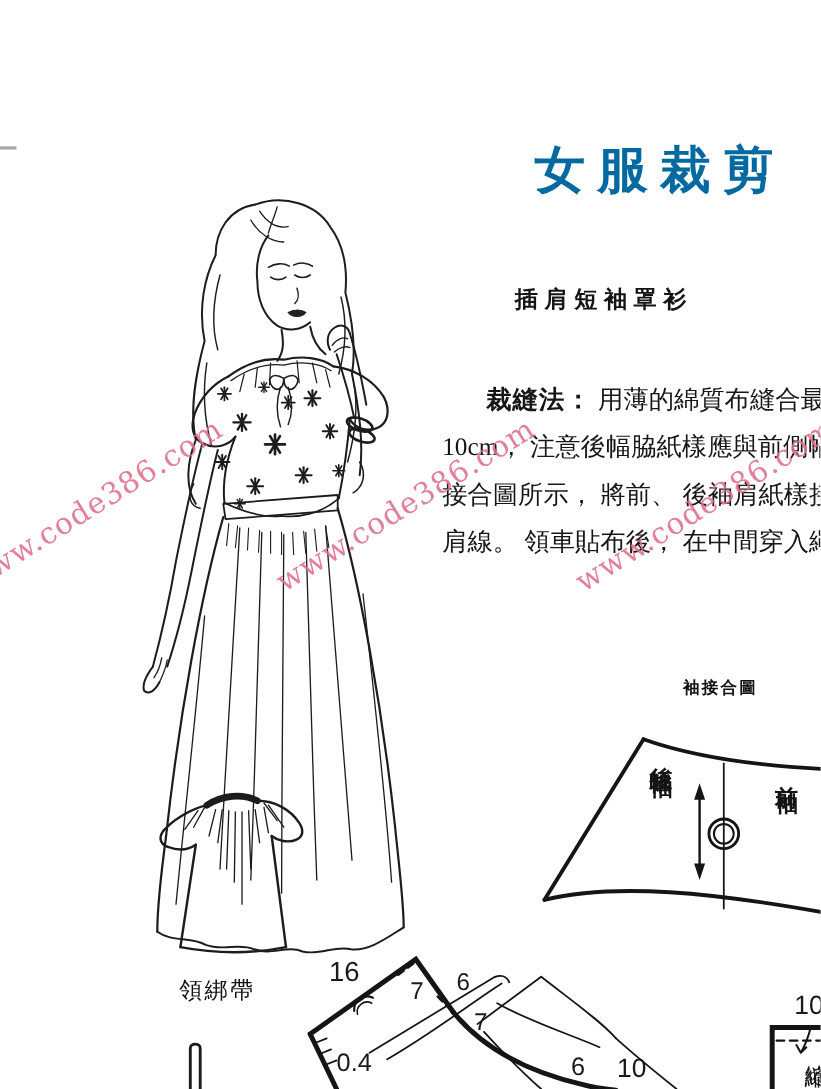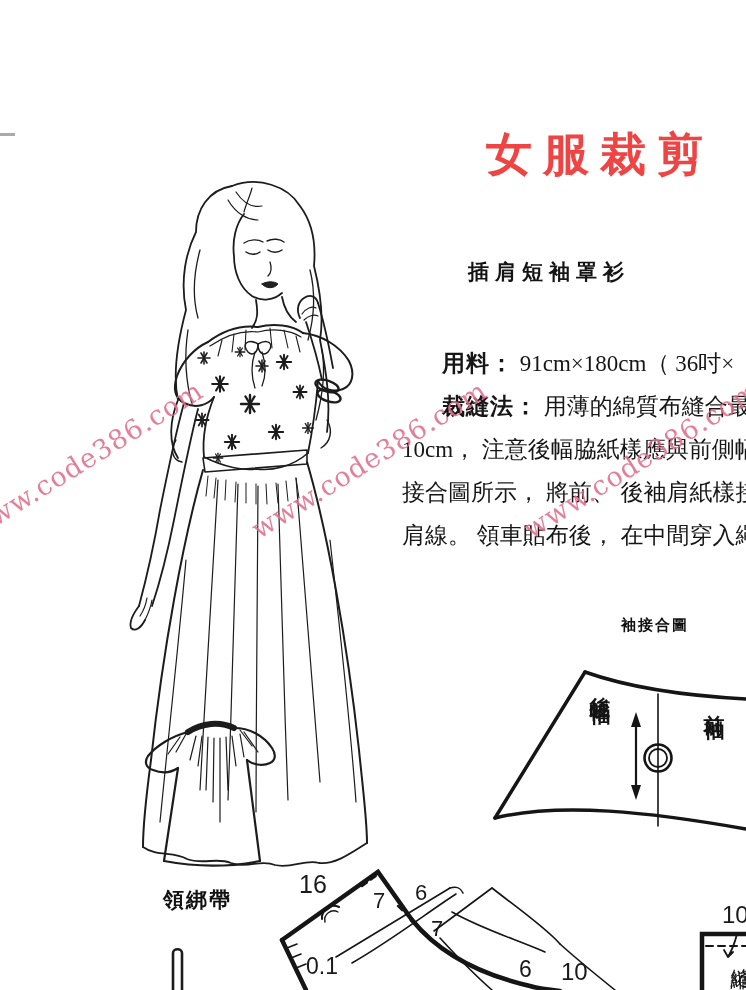--- a/index.html
+++ b/index.html
@@ -4,37 +4,37 @@
 <style>
   html,body{margin:0;padding:0;}
   body{
     width:746px;height:990px;position:relative;overflow:hidden;
     background:#ffffff;font-family:"Liberation Serif", serif;color:#1b1b1b;
   }
   .abs{position:absolute;}
   
   .main-title{
     left:486px;top:124px;font-family:"Liberation Sans",sans-serif;
-    font-weight:900;font-size:46px;letter-spacing:11px;color:#ef4444;white-space:nowrap;
+    font-weight:900;font-size:46px;letter-spacing:11px;color:#0369a1;white-space:nowrap;
   }
   .sub-title{
     left:468px;top:258px;font-family:"Liberation Sans",sans-serif;
     font-weight:800;font-size:21px;letter-spacing:6px;color:#141414;white-space:nowrap;
   }
   
   .para{left:402px;top:342px;width:344px;overflow:hidden;}
   .para .line{height:43px;line-height:43px;font-size:23px;white-space:nowrap;color:#161616;}
   .para .line.indent{padding-left:40px;}
   .para .lead{font-family:"Liberation Sans",sans-serif;font-weight:900;letter-spacing:1px;}
   
   .cap-sleeve{left:621px;top:616px;font-family:"Liberation Sans",sans-serif;font-weight:800;font-size:15px;letter-spacing:2px;color:#111;}
   .v-label{writing-mode:vertical-rl;text-orientation:upright;font-size:21px;letter-spacing:3px;color:#141414;font-family:"Liberation Sans",sans-serif;font-weight:600;}
   .lbl-back{left:586px;top:680px;}
   .lbl-front{left:700px;top:698px;}
-  .cap-collar{left:163px;top:886px;font-family:"Liberation Sans",sans-serif;font-weight:700;font-size:21px;letter-spacing:2px;color:#111;}
+  .cap-collar{left:163px;top:886px;font-family:"Liberation Sans",sans-serif;font-weight:400;font-size:21px;letter-spacing:2px;color:#111;}
   
   .num{font-family:"Liberation Sans",sans-serif;color:#1a1a1a;white-space:nowrap;}
   .n16{left:299px;top:870px;font-size:25px;}
   .n7a{left:373px;top:888px;font-size:22px;}
   .n6a{left:415px;top:880px;font-size:22px;}
   .n7b{left:431px;top:916px;font-size:22px;}
   .n03{left:306px;top:953px;font-size:23px;}
   .n6b{left:519px;top:956px;font-size:23px;}
   .n10a{left:561px;top:958px;font-size:24px;}
   .n10b{left:722px;top:901px;font-size:24px;}
@@ -196,38 +196,37 @@
     <path d="M737,934 C735,942 732,950 728,957 M728,957 L724,950 M728,957 L733,952" stroke-width="1.8"></path>
   </g>
 </svg>
 
 <div class="abs artifact-dash"></div>
 
 <div class="abs main-title">女服裁剪</div>
 <div class="abs sub-title">插肩短袖罩衫</div>
 
 <div class="abs para">
-  <div class="line indent"><span class="lead">用料：</span><span> 91cm×180cm（ 36吋×</span></div>
   <div class="line indent"><span class="lead">裁縫法：</span><span> 用薄的綿質布縫合最</span></div>
   <div class="line"><span>10cm， 注意後幅脇紙樣應與前側幅</span></div>
   <div class="line"><span>接合圖所示， 將前、 後袖肩紙樣接</span></div>
   <div class="line"><span>肩線。 領車貼布後， 在中間穿入繩</span></div>
 </div>
 
 <div class="abs cap-sleeve">袖接合圖</div>
 <div class="abs v-label lbl-back">後幅袖</div>
 <div class="abs v-label lbl-front">前袖</div>
 
 <div class="abs cap-collar">領綁帶</div>
 
 <span class="abs num n16">16</span>
 <span class="abs num n7a">7</span>
 <span class="abs num n6a">6</span>
 <span class="abs num n7b">7</span>
-<span class="abs num n03">0.1</span>
+<span class="abs num n03">0.4</span>
 <span class="abs num n6b">6</span>
 <span class="abs num n10a">10</span>
 <span class="abs num n10b">10</span>
 <span class="abs shrink">縮縫</span>
 
 <div class="abs wm wm1">www.code386.com</div>
 <div class="abs wm wm2">www.code386.com</div>
 <div class="abs wm wm3">www.code386.com</div>
 
 </body></html>

